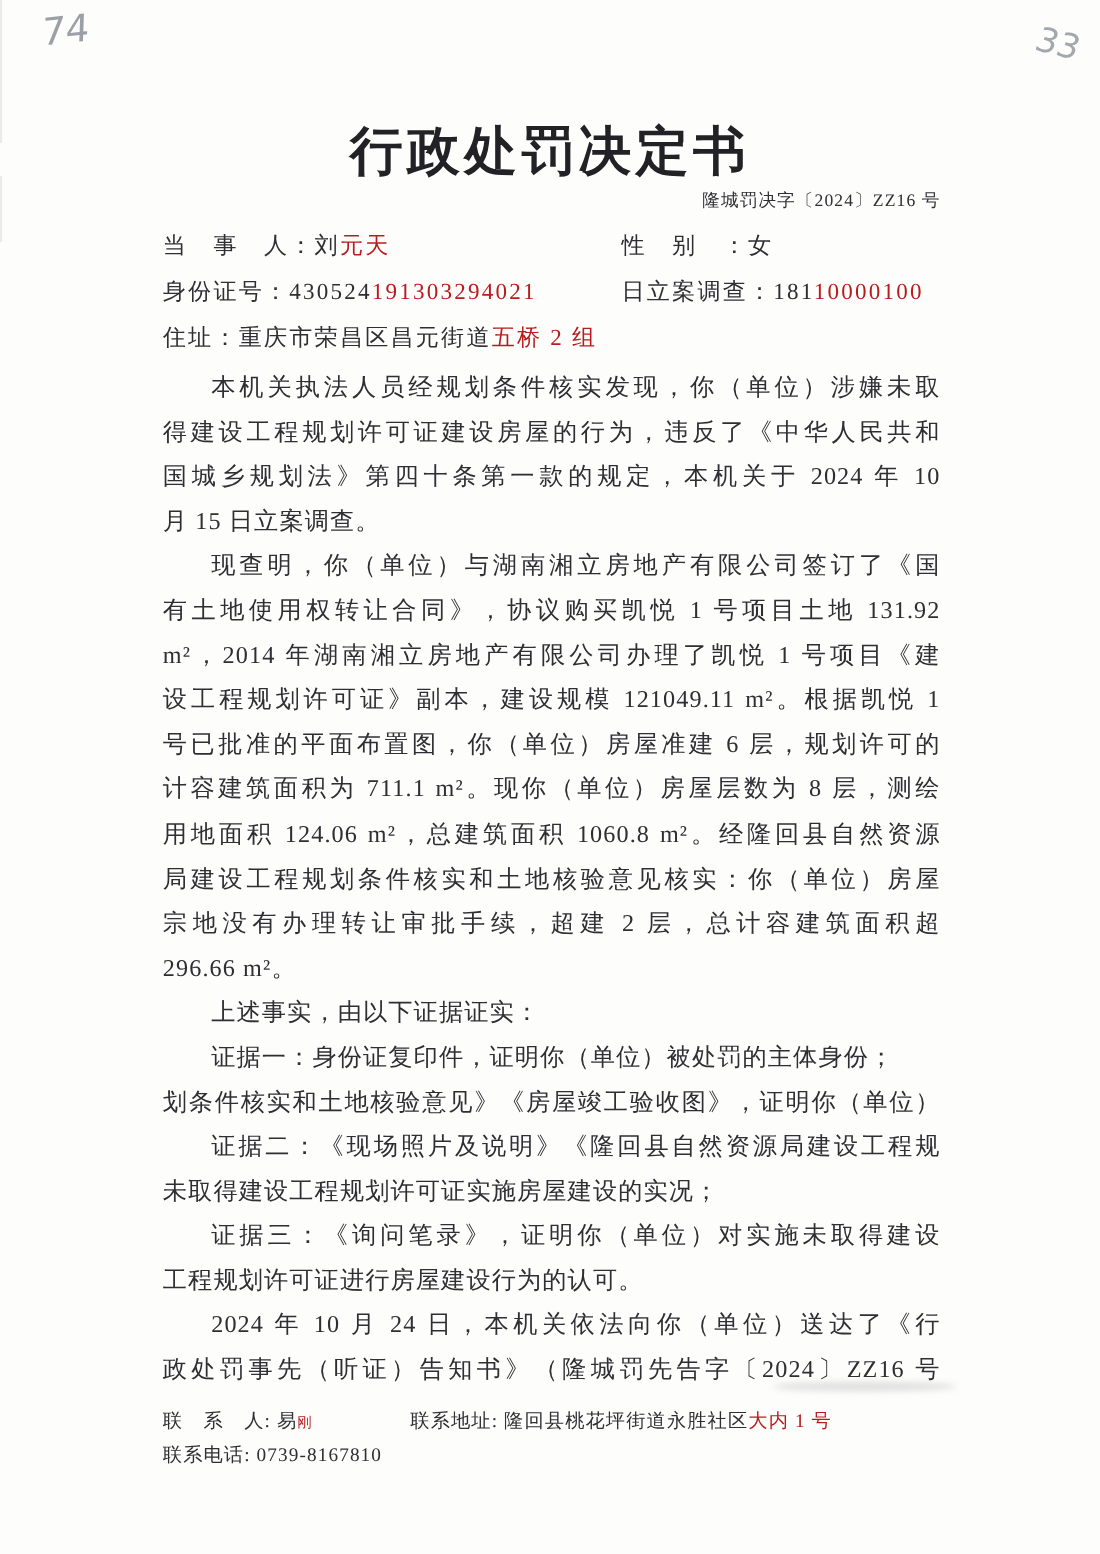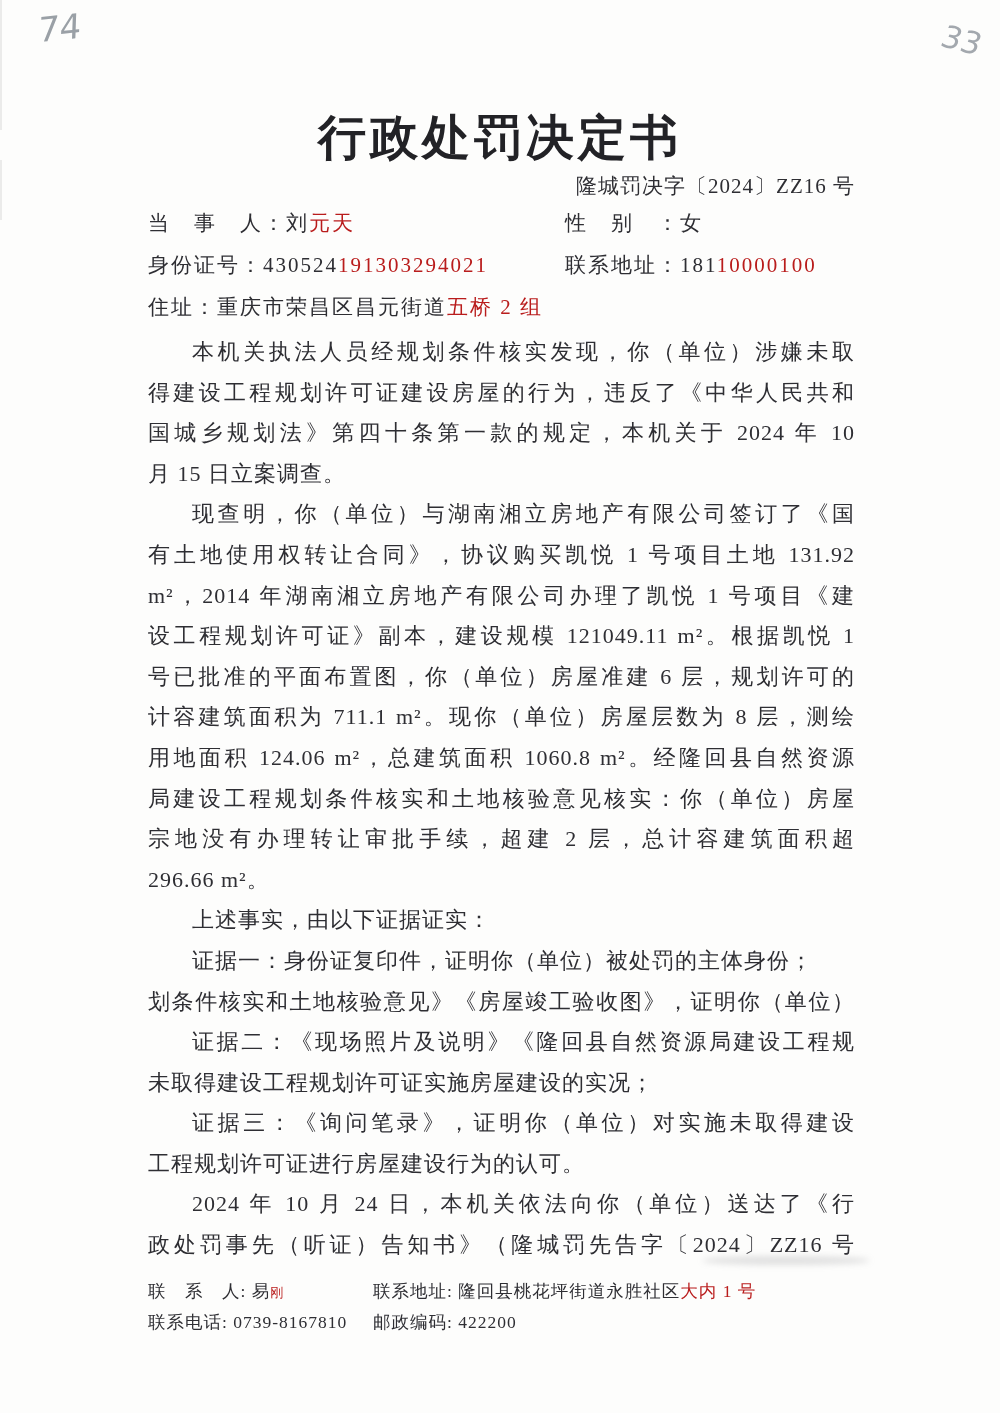--- a/index.html
+++ b/index.html
@@ -25,21 +25,21 @@
   .doc-title{
     position:absolute;top:106px;left:0;width:100%;
     text-align:center;
     font-size:48px;font-weight:700;
     letter-spacing:4px;
     color:#222226;
   }
   .doc-number{
     position:absolute;top:172px;left:148px;width:707px;
     text-align:right;
-    font-size:21px;letter-spacing:1px;
+    font-size:16px;letter-spacing:1px;
   }
   .info-block{
     position:absolute;top:202px;left:148px;width:730px;
     font-size:21px;letter-spacing:2px;
   }
   .info-row{display:flex;height:42px;align-items:center;}
   .info-cell-left{width:417px;flex:none;white-space:nowrap;}
   .info-cell-right{flex:1;white-space:nowrap;}
   .faded{color:#b91c1c;}
   .body-block{
@@ -82,21 +82,21 @@
 
   <div class="doc-number">隆城罚决字〔2024〕ZZ16 号</div>
 
   <div class="info-block">
     <div class="info-row">
       <div class="info-cell-left"><span>当　事　人：</span><span>刘</span><span class="faded">元天</span></div>
       <div class="info-cell-right"><span>性　别　：</span><span>女</span></div>
     </div>
     <div class="info-row">
       <div class="info-cell-left"><span>身份证号：</span><span>430524</span><span class="faded">191303294021</span></div>
-      <div class="info-cell-right"><span>联系地址：</span><span>181</span><span class="faded">10000100</span></div>
+      <div class="info-cell-right"><span>日立案调查：</span><span>181</span><span class="faded">10000100</span></div>
     </div>
     <div class="info-row">
       <div style="white-space:nowrap;"><span>住址：</span><span>重庆市荣昌区昌元街道</span><span class="faded">五桥 2 组</span></div>
     </div>
   </div>
 
   <div class="body-block">
     <div class="bline indent stretch">本机关执法人员经规划条件核实发现，你（单位）涉嫌未取</div>
     <div class="bline stretch">得建设工程规划许可证建设房屋的行为，违反了《中华人民共和</div>
     <div class="bline stretch">国城乡规划法》第四十条第一款的规定，本机关于 2024 年 10</div>
@@ -124,17 +124,16 @@
 
   <div class="smudge"></div>
 
   <div class="footer-block">
     <div class="footer-row">
       <div class="fcell1"><span>联　系　人: </span><span>易</span><span class="faded" style="font-size:13px;">刚</span></div>
       <div class="fcell2"><span>联系地址: </span><span>隆回县桃花坪街道永胜社区</span><span class="faded">大内 1 号</span></div>
     </div>
     <div class="footer-row">
       <div class="fcell1"><span>联系电话: </span><span>0739-8167810</span></div>
-      <div class="fcell2"><span>邮政编码: </span><span>422200</span></div>
     </div>
   </div>
 
 </div>
 
 </body></html>

